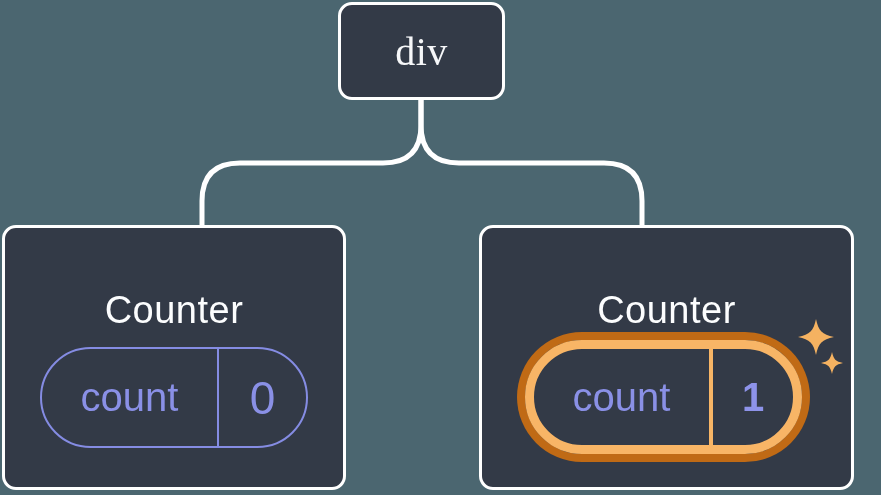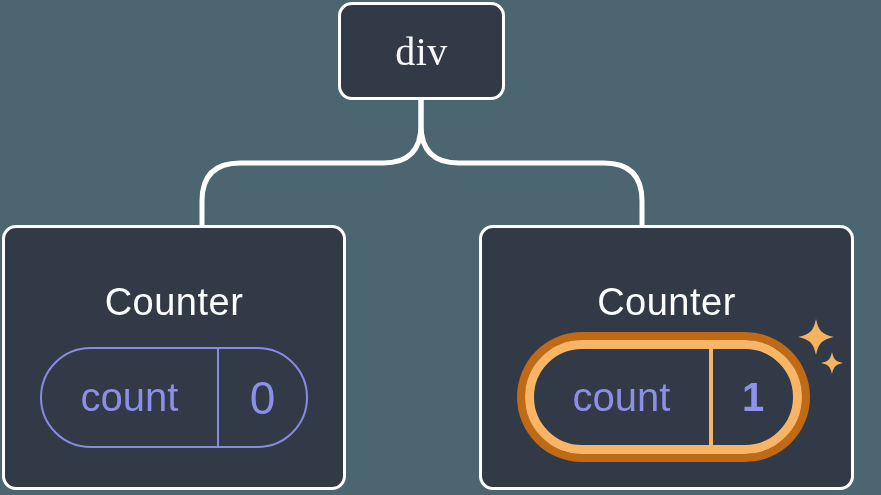--- a/index.html
+++ b/index.html
@@ -47,21 +47,21 @@
     background: #333A47;
     border: 3px solid #FFFFFF;
     border-radius: 14px;
   }
   .card-left  { left: 2px;   width: 344px; }
   .card-right { left: 479px; width: 375px; }
   .card-title {
     position: absolute;
     left: 0; right: 0;
     top: 46px;
-    margin: 8px;
+    margin: 16px;
     text-align: center;
     color: #FCFDFE;
     font-size: 38px;
     font-weight: 500;
     line-height: 40px;
     letter-spacing: 0.5px;
   }
   .pill {
     position: absolute;
     box-sizing: border-box;

